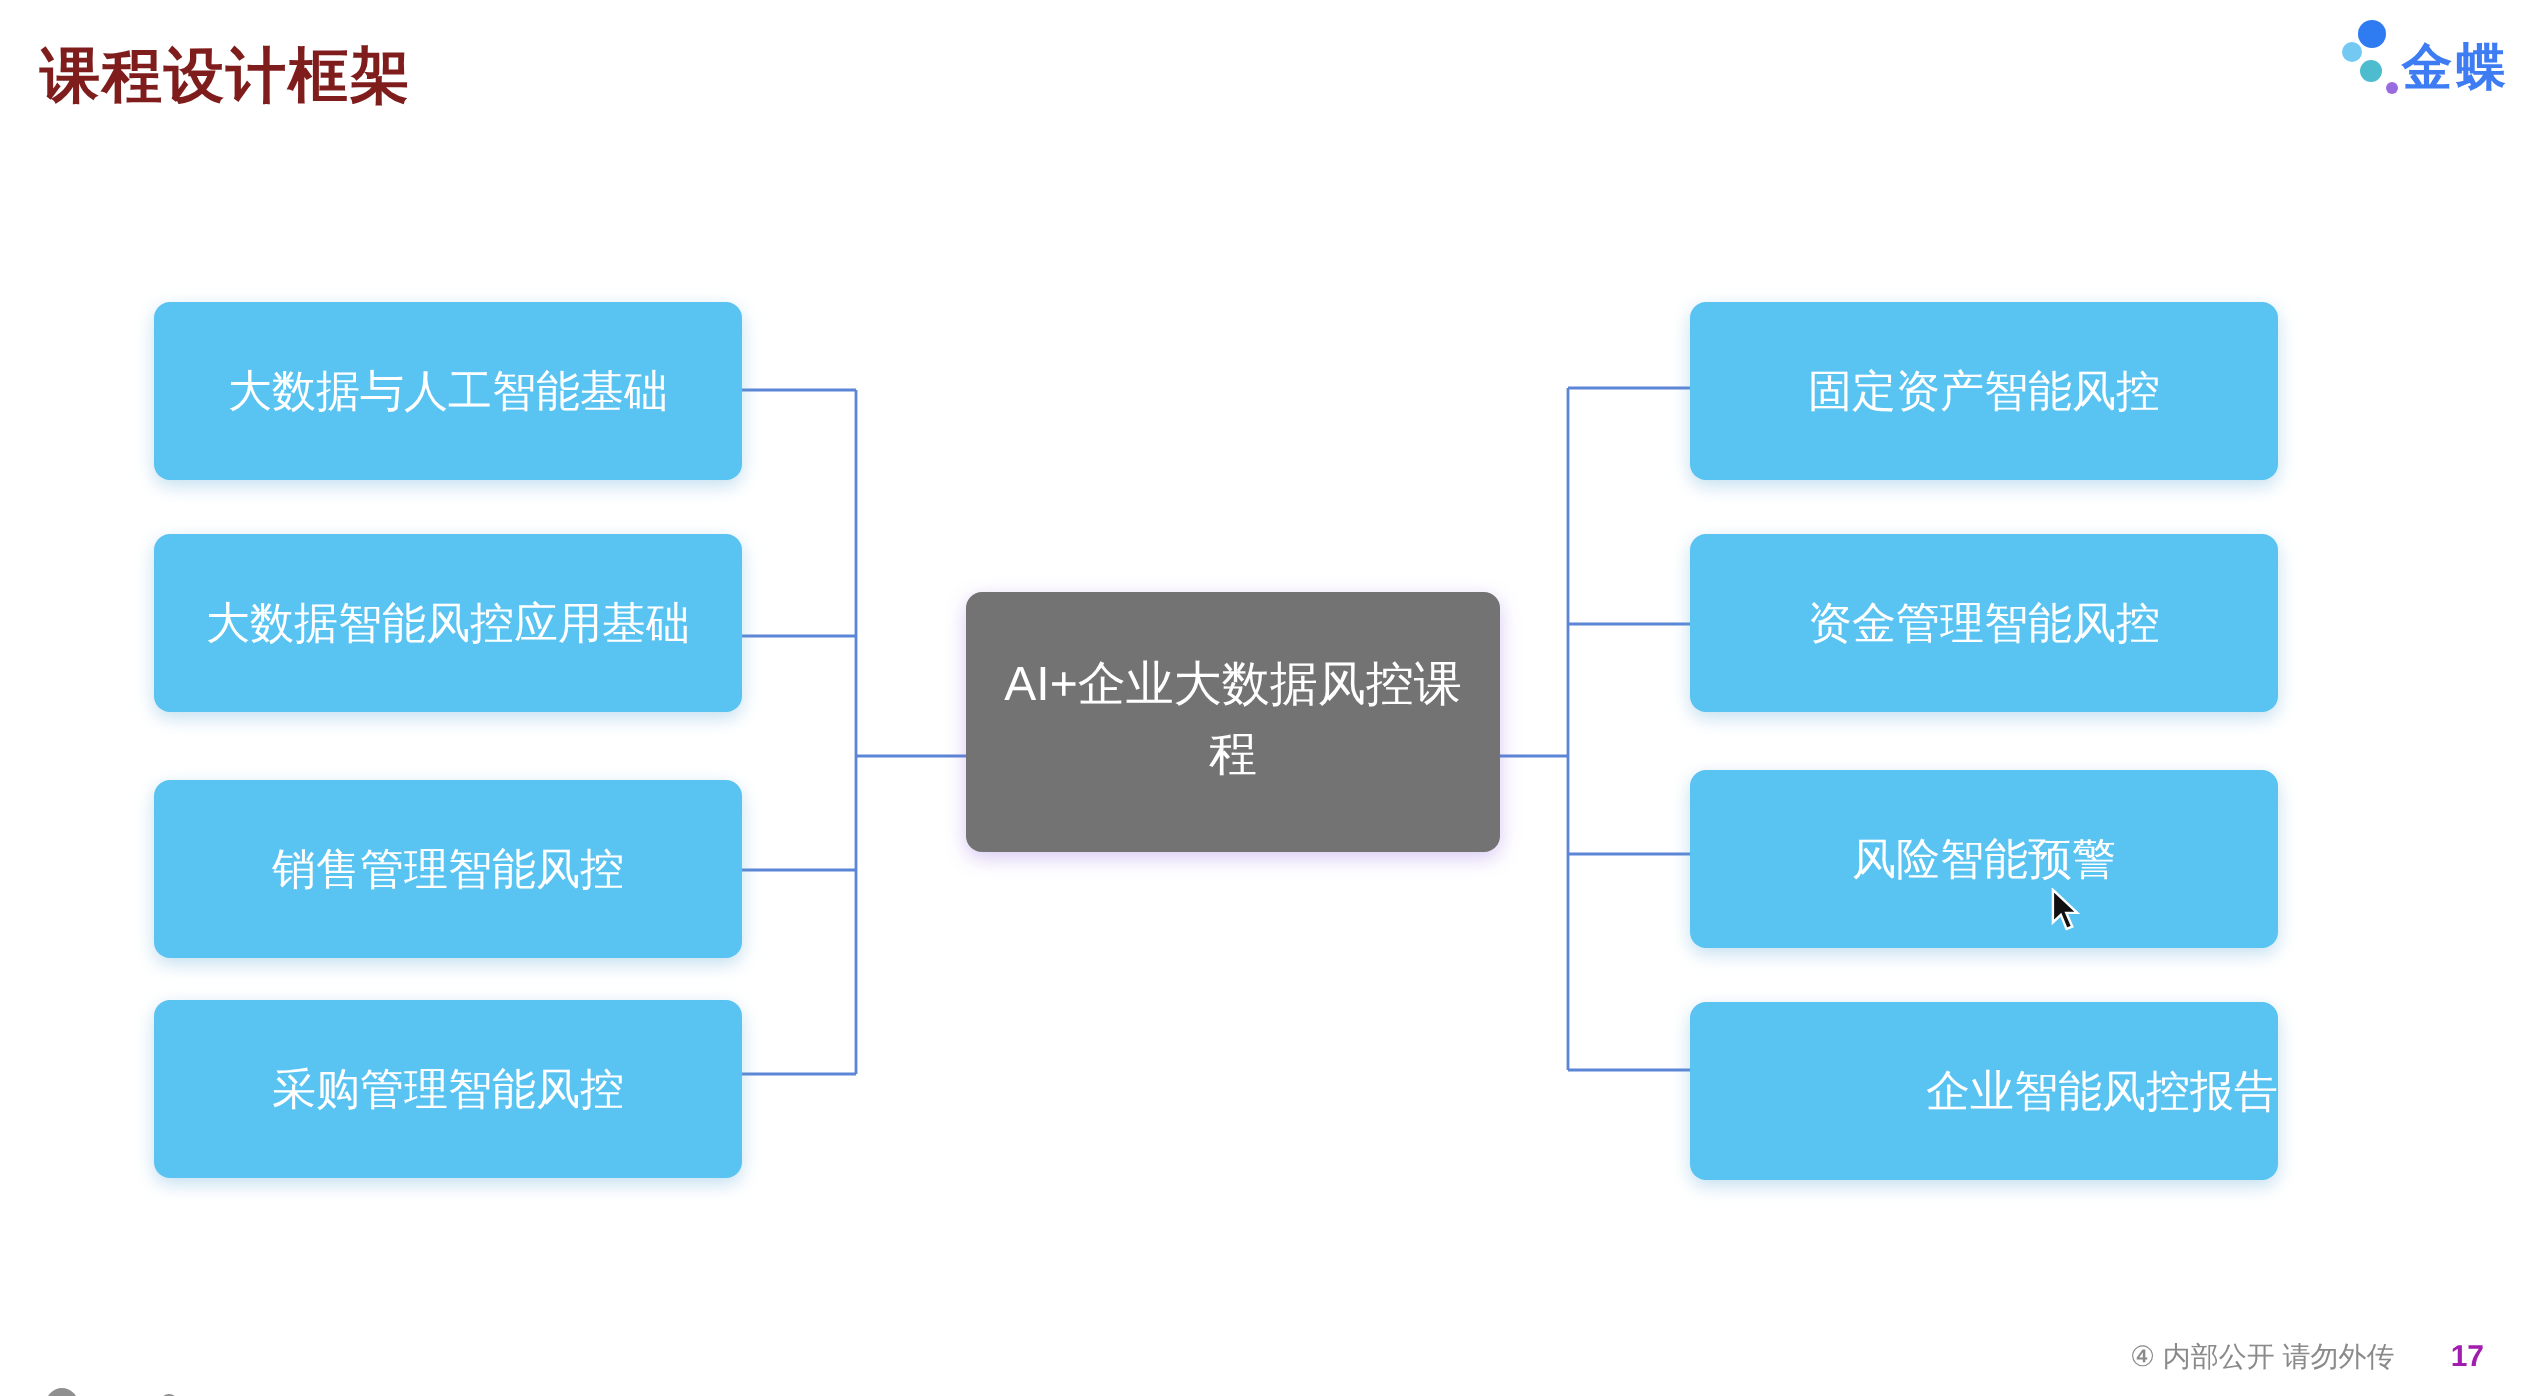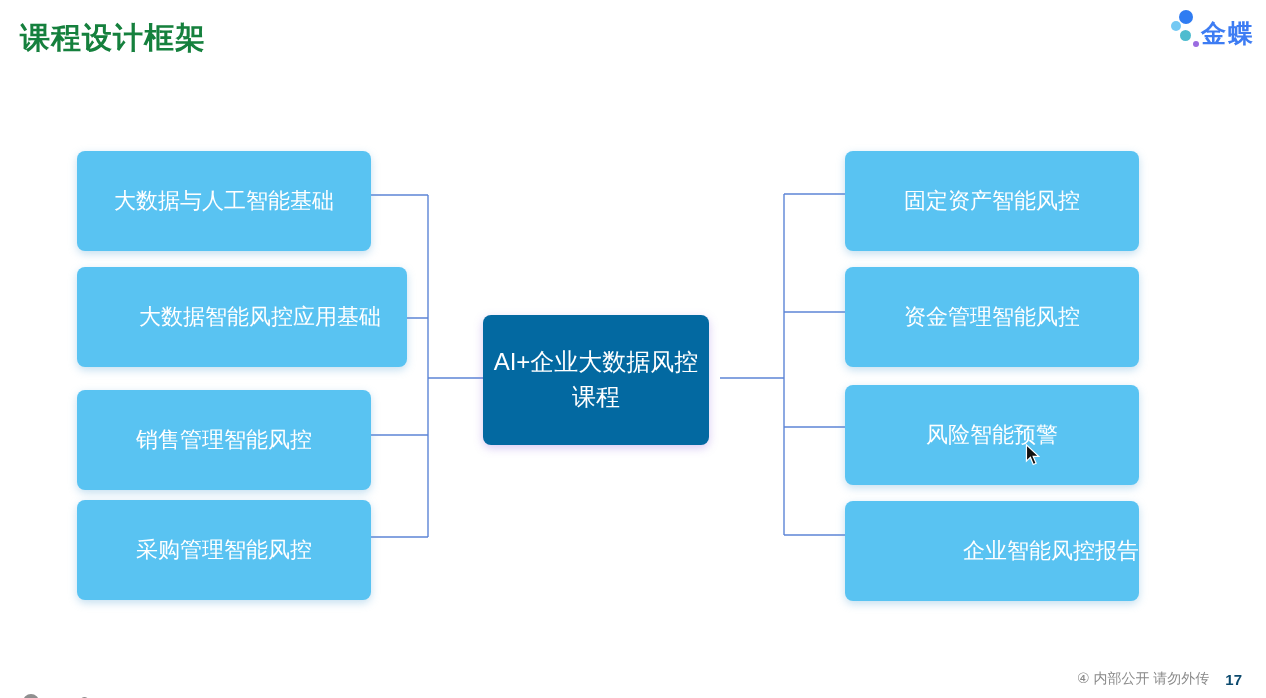--- a/index.html
+++ b/index.html
@@ -14,58 +14,58 @@
     height: 698px;
     background: #ffffff;
     overflow: hidden;
   }
   .slide-title {
     position: absolute;
     left: 20px;
     top: 18px;
     font-size: 30px;
     font-weight: 800;
-    color: #15803d;
+    color: #7f1d1d;
     letter-spacing: 1px;
   }
   
   .node {
     position: absolute;
     display: flex;
     align-items: center;
     justify-content: center;
     text-align: center;
     border-radius: 8px;
     color: #ffffff;
   }
   .node.blue {
     width: 294px;
-    height: 100px;
+    height: 89px;
     background: #59c3f2;
     font-size: 22px;
     font-weight: 500;
     box-shadow: 0 3px 9px rgba(100, 170, 215, 0.38);
   }
   .node.purple {
     left: 483px;
-    top: 315px;
-    width: 226px;
+    top: 296px;
+    width: 267px;
     height: 130px;
-    background: #0369a1;
+    background: #737373;
     font-size: 24px;
     font-weight: 500;
     line-height: 1.45;
     padding: 0 10px;
     box-sizing: border-box;
     box-shadow: 0 3px 10px rgba(140, 100, 220, 0.35);
   }
   .left-col  { left: 77px;  }
   .right-col { left: 845px; }
   .l0 { top: 151px; }
-  .l1 { top: 267px; padding-left: 36px; }
+  .l1 { top: 267px; }
   .l2 { top: 390px; }
   .l3 { top: 500px; align-items: center; }
   .r0 { top: 151px; }
   .r1 { top: 267px; }
   .r2 { top: 385px; }
   .r3 { top: 501px; justify-content: flex-end; }
   
   svg.connectors {
     position: absolute;
     left: 0; top: 0;
@@ -98,26 +98,26 @@
     color: #3d7cf3;
     letter-spacing: 2px;
     white-space: nowrap;
   }
   
   .footer {
     position: absolute;
     right: 24px;
     bottom: 10px;
     display: flex;
-    align-items: flex-end;
-    gap: 16px;
+    align-items: flex-start;
+    gap: 28px;
     font-size: 14px;
   }
   .footer .notice { color: #8a8a8a; }
-  .footer .page-number { color: #0c4a6e; font-weight: 600; font-size: 15px; }
+  .footer .page-number { color: #a21caf; font-weight: 600; font-size: 15px; }
   
   .cursor {
     position: absolute;
     left: 1025px;
     top: 444px;
     width: 15px;
     height: 22px;
   }
   .bl-bump {
     position: absolute;

